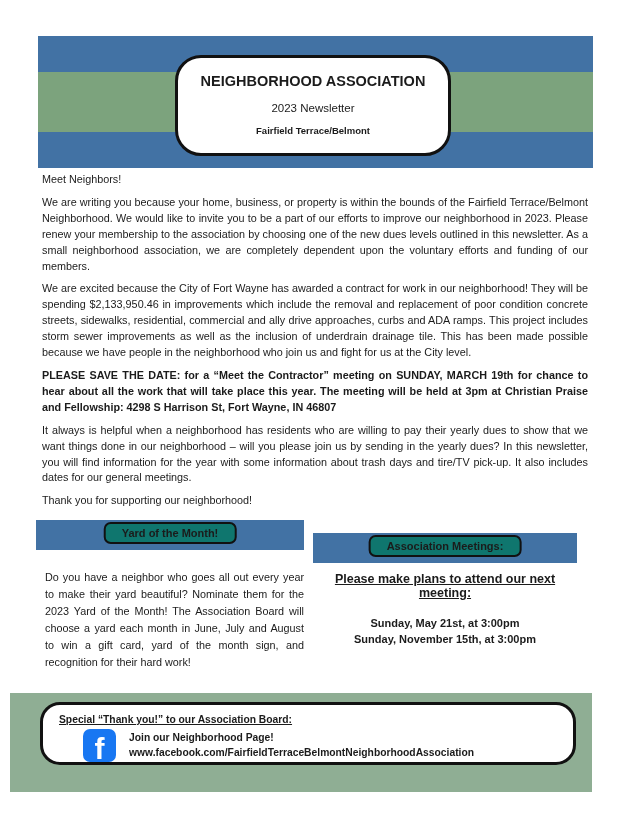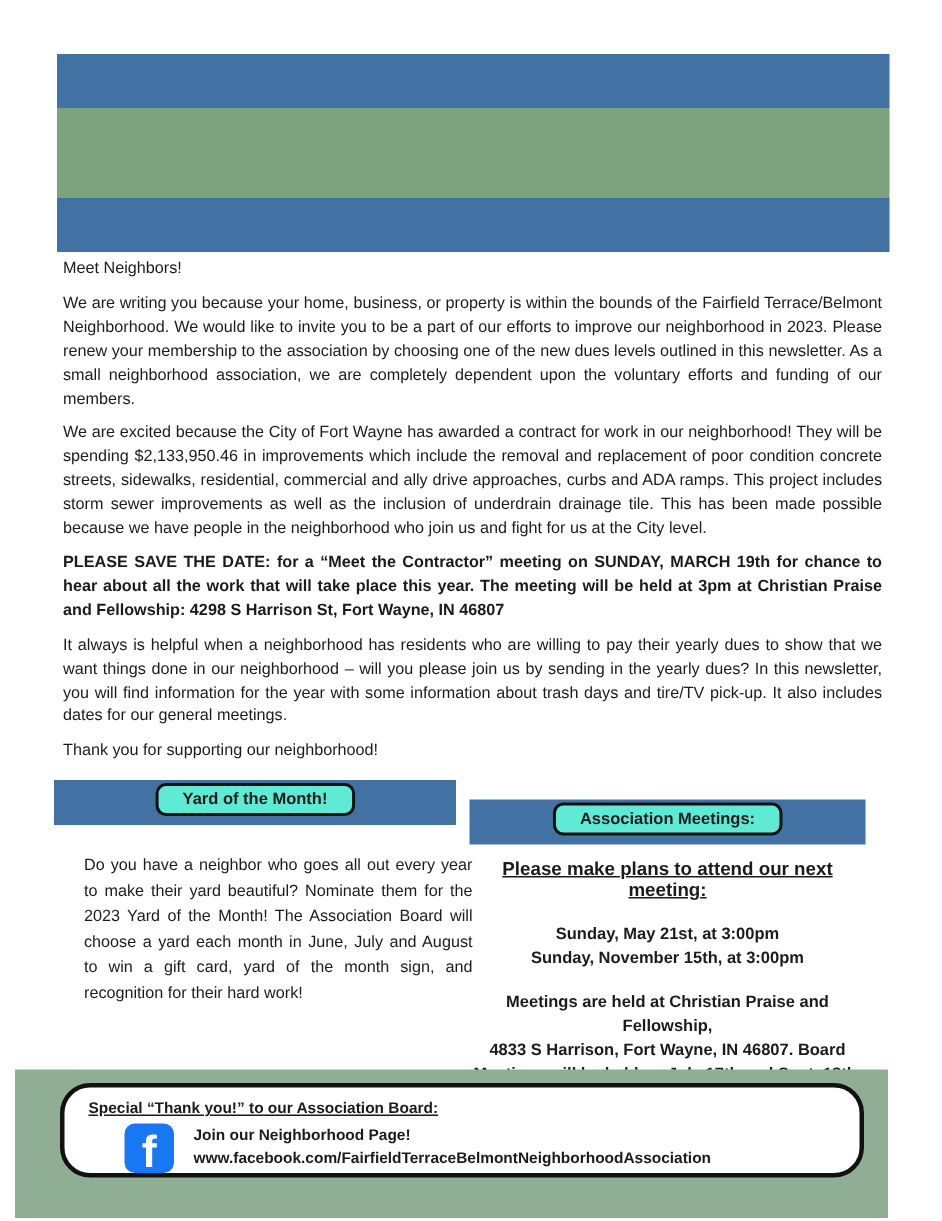--- a/index.html
+++ b/index.html
@@ -31,31 +31,31 @@
   .title-box .org{margin-top:11px;font-size:9.5px;font-weight:bold;}
   
   .letter{position:absolute;left:42px;top:172px;width:546px;font-size:10.8px;line-height:15.9px;}
   .letter p{margin:0 0 7px 0;}
   .just{text-align:justify;}
   .bold{font-weight:bold;}
   
   .col-bar{position:relative;height:30px;background:var(--banner-blue);}
   .label-box{
     position:absolute;left:50%;top:2px;transform:translateX(-50%);
-    background:#5eead4;border:2.5px solid var(--border-black);border-radius:7px;
+    background:#0f766e;border:2.5px solid var(--border-black);border-radius:7px;
     padding:3px 16px;font-size:11px;font-weight:bold;white-space:nowrap;
   }
   .col-yard{position:absolute;left:36px;top:520px;width:268px;}
-  .yard-text{margin:19px 0 0 20px;width:259px;font-size:10.8px;line-height:17px;text-align:justify;}
+  .yard-text{margin:19px 0 0 9px;width:259px;font-size:10.8px;line-height:17px;text-align:justify;}
   .col-meet{position:absolute;left:313px;top:520px;width:264px;text-align:center;margin-top:13px;}
   .meet-cta{margin:9px 0 0 0;font-size:12.5px;font-weight:bold;text-decoration:underline;}
   .meet-dates{margin-top:15px;font-size:11px;font-weight:bold;line-height:16px;}
   .meet-info{margin-top:13px;font-size:11px;font-weight:bold;line-height:16px;}
   
-  .green-band{position:absolute;left:10px;top:713px;width:582px;height:99px;background:var(--band-green);}
+  .green-band{position:absolute;left:10px;top:693px;width:582px;height:99px;background:var(--band-green);}
   .board-box{
     position:absolute;left:30px;top:9px;width:536px;
     background:#ffffff;border:3px solid var(--border-black);border-radius:20px;
     box-sizing:border-box;padding:7px 14px 0 16px;
     font-size:10.3px;font-weight:bold;line-height:15px;
   }
   .board-heading{margin:0;text-decoration:underline;}
   .board-line{margin:0;}
   .fb-row{display:flex;align-items:center;margin:1px 0 0 24px;height:34px;}
   .fb-icon{
@@ -67,20 +67,25 @@
 </style>
 </head>
 <body>
 
 <div class="page">
 
   <div class="banner">
     <div class="stripe blue-top"></div>
     <div class="stripe green-mid"></div>
     <div class="stripe blue-bot"></div>
+    <div class="title-box">
+      <div class="title">NEIGHBORHOOD ASSOCIATION</div>
+      <div class="subtitle">2023 Newsletter</div>
+      <div class="org">Fairfield Terrace/Belmont</div>
+    </div>
   </div>
 
   <div class="letter">
     <p>Meet Neighbors!</p>
     <p class="just">We are writing you because your home, business, or property is within the bounds of the Fairfield Terrace/Belmont Neighborhood.  We would like to invite you to be a part of our efforts to improve our neighborhood in 2023.  Please renew your membership to the association by choosing one of the new dues levels outlined in this newsletter. As a small neighborhood association, we are completely dependent upon the voluntary efforts and funding of our members.</p>
     <p class="just">We are excited because the City of Fort Wayne has awarded a contract for work in our neighborhood! They will be spending $2,133,950.46 in improvements which include the removal and replacement of poor condition concrete streets, sidewalks, residential, commercial and ally drive approaches, curbs and ADA ramps. This project includes storm sewer improvements as well as the inclusion of underdrain drainage tile.  This has been made possible because we have people in the neighborhood who join us and fight for us at the City level.</p>
     <p class="just bold">PLEASE SAVE THE DATE: for a “Meet the Contractor” meeting on  SUNDAY, MARCH 19th for chance to hear about all the work that will take place this year.  The meeting will be held at 3pm at Christian Praise and Fellowship: 4298 S Harrison St, Fort Wayne, IN 46807</p>
     <p class="just">It always is helpful when a neighborhood has residents who are willing to pay their yearly dues to show that we want things done in our neighborhood – will you please join us by sending in the yearly dues? In this newsletter, you will find information for the year with some information about trash days and tire/TV pick-up. It also includes dates for our general meetings.</p>
     <p>Thank you for supporting our neighborhood!</p>
   </div>
@@ -94,25 +99,20 @@
 
   <div class="col-meet">
     <div class="col-bar">
       <div class="label-box">Association Meetings:</div>
     </div>
     <p class="meet-cta">Please make plans to attend our next meeting:</p>
     <div class="meet-dates">
       <div>Sunday, May 21st, at 3:00pm</div>
       <div>Sunday, November 15th, at 3:00pm</div>
     </div>
-    <div class="meet-info">
-      <div>Meetings are held at Christian Praise and Fellowship,</div>
-      <div>4833 S Harrison, Fort Wayne, IN 46807. Board</div>
-      <div>Meetings will be held on July 17th and Sept. 18th.</div>
-    </div>
   </div>
 
   <div class="green-band">
     <div class="board-box">
       <p class="board-heading">Special “Thank you!” to our Association Board:</p>
       <div class="fb-row">
         <div class="fb-icon">f</div>
         <span class="fb-text">Join our Neighborhood Page! www.facebook.com/FairfieldTerraceBelmontNeighborhoodAssociation</span>
       </div>
     </div>

